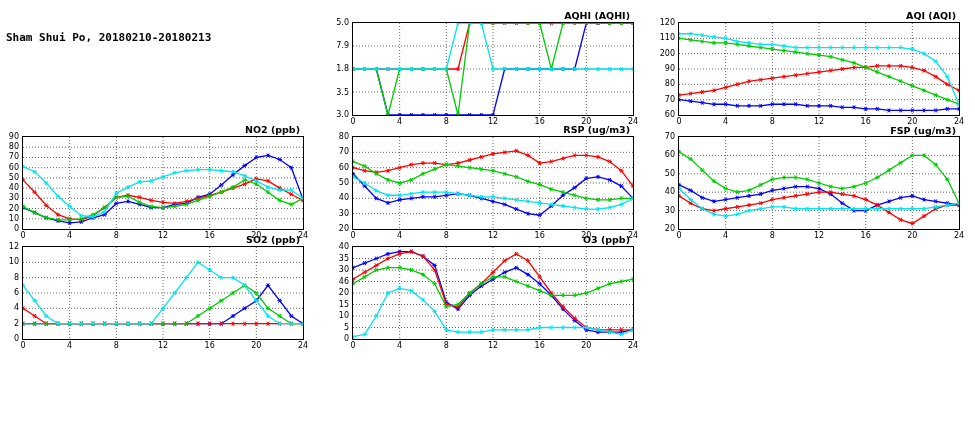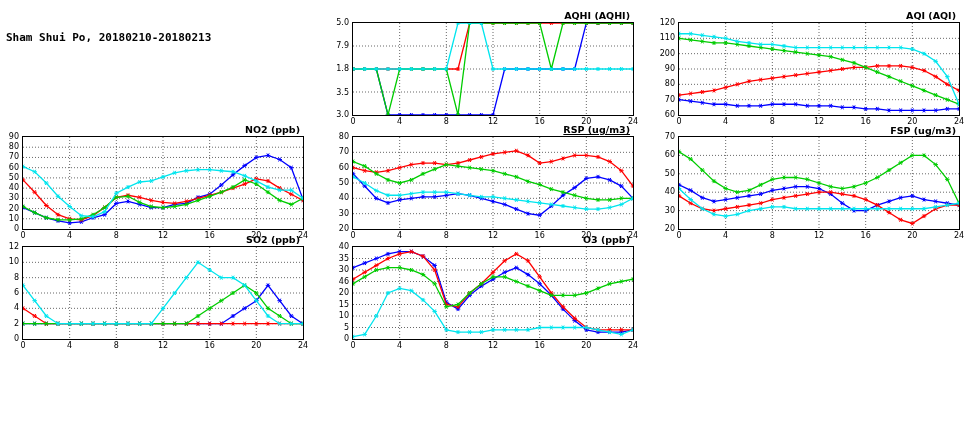--- a/index.html
+++ b/index.html
@@ -166,21 +166,21 @@
     <div class="ytick" style="left: 322px; width: 27px; top: 162.667px;">60</div>
     <div class="ytick" style="left: 322px; width: 27px; top: 147.333px;">70</div>
     <div class="ytick" style="left: 322px; width: 27px; top: 132px;">80</div>
     <div class="xtick" style="left: 341px; width: 24px; top: 231px;">0</div>
     <div class="xtick" style="left: 387.667px; width: 24px; top: 231px;">4</div>
     <div class="xtick" style="left: 434.333px; width: 24px; top: 231px;">8</div>
     <div class="xtick" style="left: 481px; width: 24px; top: 231px;">12</div>
     <div class="xtick" style="left: 527.667px; width: 24px; top: 231px;">16</div>
     <div class="xtick" style="left: 574.333px; width: 24px; top: 231px;">20</div>
     <div class="xtick" style="left: 621px; width: 24px; top: 231px;">24</div>
-    <div class="plotlabel" style="left: 630px; top: 124px; transform: translateX(-100%); text-decoration: underline;">RSP (ug/m3)</div>
+    <div class="plotlabel" style="left: 630px; top: 124px; transform: translateX(-100%);">RSP (ug/m3)</div>
   </div>
 <div class="panel" id="panel-fsp">
     <div class="plotbox" style="left: 678px; top: 136px; width: 282px; height: 94px;">
       <svg width="280" height="92">
         <line x1="0" x2="280" y1="73.60" y2="73.60" stroke="#000" stroke-width="0.6" stroke-dasharray="1,2"></line>
         <line x1="0" x2="280" y1="55.20" y2="55.20" stroke="#000" stroke-width="0.6" stroke-dasharray="1,2"></line>
         <line x1="0" x2="280" y1="36.80" y2="36.80" stroke="#000" stroke-width="0.6" stroke-dasharray="1,2"></line>
         <line x1="0" x2="280" y1="18.40" y2="18.40" stroke="#000" stroke-width="0.6" stroke-dasharray="1,2"></line>
         <line y1="0" y2="92" x1="46.67" x2="46.67" stroke="#000" stroke-width="0.6" stroke-dasharray="1,2"></line>
         <line y1="0" y2="92" x1="93.33" x2="93.33" stroke="#000" stroke-width="0.6" stroke-dasharray="1,2"></line>

